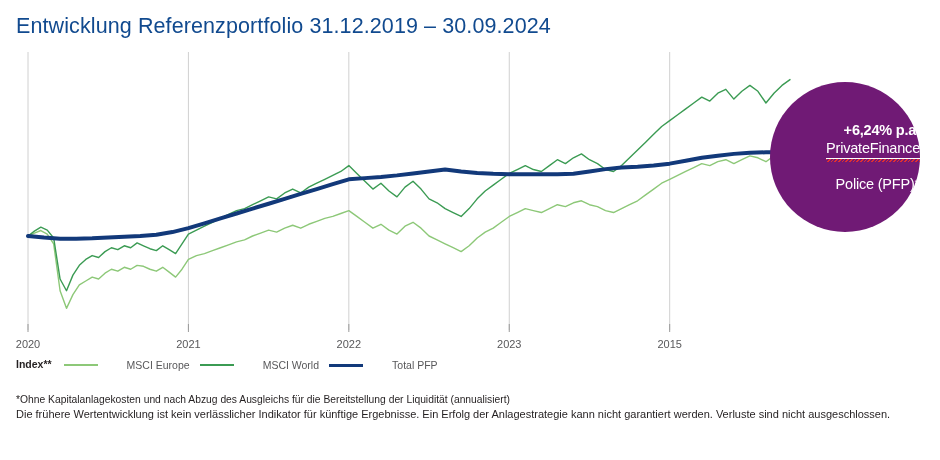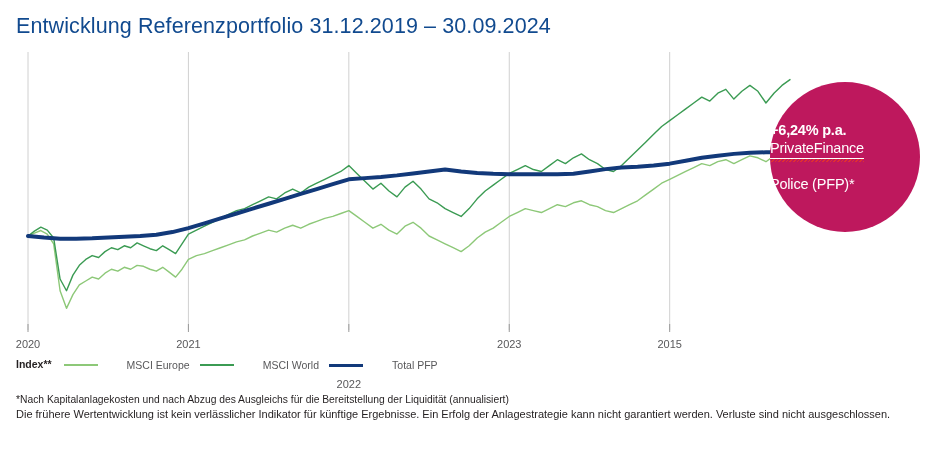--- a/index.html
+++ b/index.html
@@ -59,24 +59,24 @@
     white-space: nowrap;
   }
   
   .badge {
     position: absolute;
     left: 770px;
     top: 82px;
     width: 150px;
     height: 150px;
     border-radius: 50%;
-    background: #be185d;
+    background: #701a75;
     display: flex;
     flex-direction: column;
-    align-items: flex-start;
+    align-items: flex-end;
     justify-content: center;
     color: #ffffff;
     text-align: center;
     line-height: 1.28;
   }
   .badge-line1 {
     font-size: 14.5px;
     font-weight: bold;
     letter-spacing: -0.2px;
   }
@@ -180,21 +180,21 @@
         <line x1="188.42105263157893" x2="188.42105263157893" y1="272" y2="280" stroke="#9A9A9A" stroke-width="1"></line>
         <line x1="348.84210526315786" x2="348.84210526315786" y1="272" y2="280" stroke="#9A9A9A" stroke-width="1"></line>
         <line x1="509.2631578947368" x2="509.2631578947368" y1="272" y2="280" stroke="#9A9A9A" stroke-width="1"></line>
         <line x1="669.6842105263157" x2="669.6842105263157" y1="272" y2="280" stroke="#9A9A9A" stroke-width="1"></line>
       </svg>
   </div>
 
   <div class="xaxis" id="xaxis">
       <div class="xtick-label" style="left: 28px; text-align: center;">2020</div>
       <div class="xtick-label" style="left: 188.421px;">2021</div>
-      <div class="xtick-label" style="left: 348.842px; margin-top: 40px;">2022</div>
+      <div class="xtick-label" style="left: 348.842px;">2022</div>
       <div class="xtick-label" style="left: 509.263px;">2023</div>
       <div class="xtick-label" style="left: 669.684px;">2015</div>
     </div>
 
   <div class="badge">
     <div class="badge-line1">+6,24% p.a.</div>
     <div class="badge-line2">PrivateFinance</div>
     <div class="badge-line3">Police (PFP)*</div>
   </div>
 
@@ -208,17 +208,17 @@
         <span class="legend-swatch thin" style="border-top-color: rgb(59, 155, 83);"></span>
         <span class="legend-label">MSCI World</span>
       </div>
       <div class="legend-item">
         <span class="legend-swatch thick" style="border-top-color: rgb(18, 57, 122);"></span>
         <span class="legend-label">Total PFP</span>
       </div>
     </div>
 
   <div class="footnotes">
-    <div class="fn-line">*Nach Kapitalanlagekosten und nach Abzug des Ausgleichs für die Bereitstellung der Liquidität (annualisiert)</div>
+    <div class="fn-line">*Ohne Kapitalanlagekosten und nach Abzug des Ausgleichs für die Bereitstellung der Liquidität (annualisiert)</div>
     <div class="fn-disclaimer">Die frühere Wertentwicklung ist kein verlässlicher Indikator für künftige Ergebnisse. Ein Erfolg der Anlagestrategie kann nicht garantiert werden. Verluste sind nicht ausgeschlossen.</div>
   </div>
 
 </div>
 
 </body></html>

